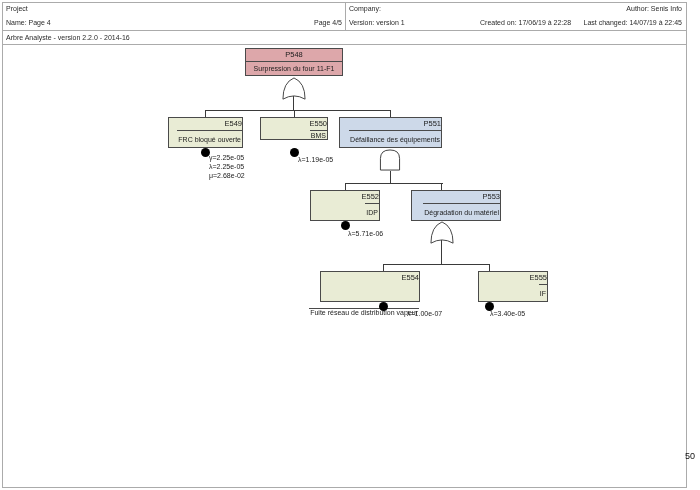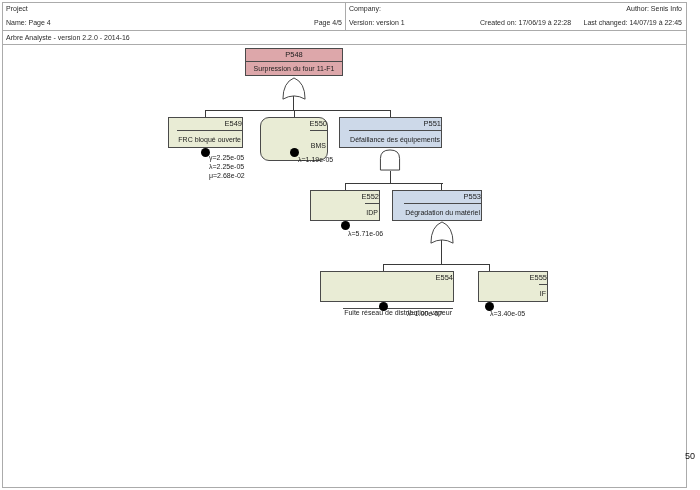--- a/index.html
+++ b/index.html
@@ -95,41 +95,41 @@
 <div class="abs node pink" style="left:245px;top:48px;width:98px;height:28px;">
   <div class="nid">P548</div>
   <div class="ndesc">Surpression du four 11-F1</div>
 </div>
 
 <div class="abs node green" style="left:168px;top:117px;width:75px;height:31px;">
   <div class="nid">E549</div>
   <div class="ndesc">FRC bloqué ouverte</div>
 </div>
 
-<div class="abs node green" style="left:260px;top:117px;width:68px;height:44px;border-radius:9px;">
+<div class="abs node green" style="left:260px;top:117px;width:68px;height:23px;">
   <div class="nid">E550</div>
   <div class="ndesc">BMS</div>
 </div>
 
 <div class="abs node blue" style="left:339px;top:117px;width:103px;height:31px;">
   <div class="nid">P551</div>
   <div class="ndesc">Défaillance des équipements</div>
 </div>
 
 <div class="abs node green" style="left:310px;top:190px;width:70px;height:31px;">
   <div class="nid">E552</div>
   <div class="ndesc">IDP</div>
 </div>
 
-<div class="abs node blue" style="left:392px;top:190px;width:90px;height:31px;">
+<div class="abs node blue" style="left:411px;top:190px;width:90px;height:31px;">
   <div class="nid">P553</div>
   <div class="ndesc">Dégradation du matériel</div>
 </div>
 
-<div class="abs node green" style="left:320px;top:271px;width:134px;height:31px;gap:24px;">
+<div class="abs node green" style="left:320px;top:271px;width:100px;height:31px;gap:24px;">
   <div class="nid">E554</div>
   <div class="ndesc">Fuite réseau de distribution vapeur</div>
 </div>
 
 <div class="abs node green" style="left:454px;top:271px;width:70px;height:31px;margin-left:24px;">
   <div class="nid">E555</div>
   <div class="ndesc">IF</div>
 </div>
 
 <div class="abs dot" style="left:201px;top:148px;"></div>

